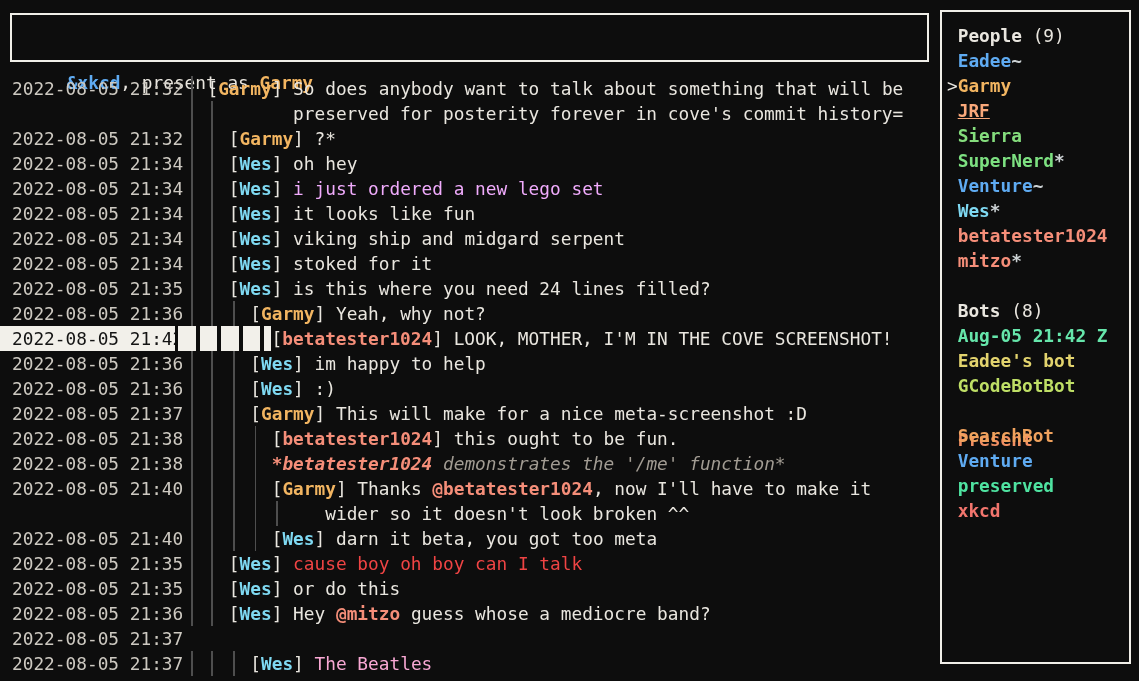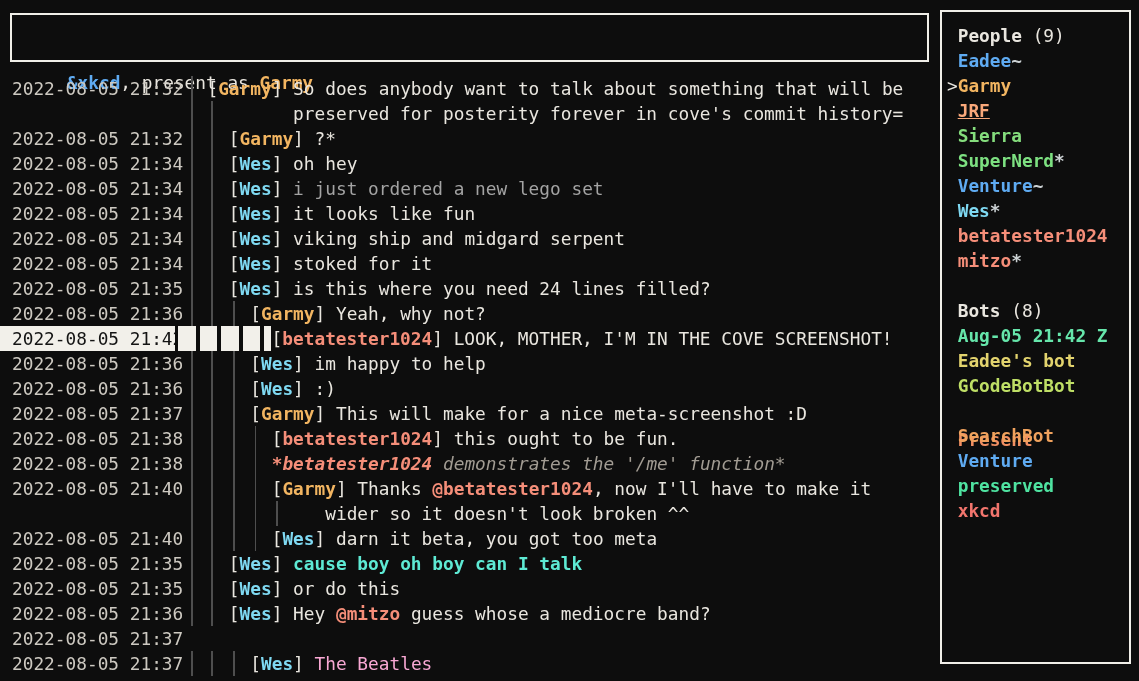--- a/index.html
+++ b/index.html
@@ -50,36 +50,36 @@
 
   <div id="header-box">
     <span class="b" style="color:#5fabf2">&amp;xkcd</span><span>, present as </span><span class="b" style="color:#f2b561">Garmy</span>
   </div>
 
   <div id="chat">
       <div class="row"><span class="ts">2022-08-05 21:32</span><span class="msg"> <span class="bar"></span> <span style="color: rgb(233, 230, 223);">[</span><span class="b " style="color: rgb(242, 181, 97);">Garmy</span><span style="color: rgb(233, 230, 223);">] </span><span style="color: rgb(233, 230, 223);">So does anybody want to talk about something that will be</span></span></div>
       <div class="row"><span class="ts"></span><span class="msg"> <span class="bar"></span> <span class="bar"></span>       <span style="color: rgb(233, 230, 223);">preserved for posterity forever in cove's commit history=</span></span></div>
       <div class="row"><span class="ts">2022-08-05 21:32</span><span class="msg"> <span class="bar"></span> <span class="bar"></span> <span style="color: rgb(233, 230, 223);">[</span><span class="b " style="color: rgb(242, 181, 97);">Garmy</span><span style="color: rgb(233, 230, 223);">] </span><span style="color: rgb(233, 230, 223);">?*</span></span></div>
       <div class="row"><span class="ts">2022-08-05 21:34</span><span class="msg"> <span class="bar"></span> <span class="bar"></span> <span style="color: rgb(233, 230, 223);">[</span><span class="b " style="color: rgb(127, 217, 242);">Wes</span><span style="color: rgb(233, 230, 223);">] </span><span style="color: rgb(233, 230, 223);">oh hey</span></span></div>
-      <div class="row"><span class="ts">2022-08-05 21:34</span><span class="msg"> <span class="bar"></span> <span class="bar"></span> <span style="color: rgb(233, 230, 223);">[</span><span class="b " style="color: rgb(127, 217, 242);">Wes</span><span style="color: rgb(233, 230, 223);">] </span><span style="color: #a3a3a3; margin-top: 44px;">i just ordered a new lego set</span></span></div>
+      <div class="row"><span class="ts">2022-08-05 21:34</span><span class="msg"> <span class="bar"></span> <span class="bar"></span> <span style="color: rgb(233, 230, 223);">[</span><span class="b " style="color: rgb(127, 217, 242);">Wes</span><span style="color: rgb(233, 230, 223);">] </span><span style="color: #f0abfc; margin-top: 44px;">i just ordered a new lego set</span></span></div>
       <div class="row"><span class="ts">2022-08-05 21:34</span><span class="msg"> <span class="bar"></span> <span class="bar"></span> <span style="color: rgb(233, 230, 223);">[</span><span class="b " style="color: rgb(127, 217, 242);">Wes</span><span style="color: rgb(233, 230, 223);">] </span><span style="color: rgb(233, 230, 223);">it looks like fun</span></span></div>
       <div class="row"><span class="ts">2022-08-05 21:34</span><span class="msg"> <span class="bar"></span> <span class="bar"></span> <span style="color: rgb(233, 230, 223);">[</span><span class="b " style="color: rgb(127, 217, 242);">Wes</span><span style="color: rgb(233, 230, 223);">] </span><span style="color: rgb(233, 230, 223);">viking ship and midgard serpent</span></span></div>
       <div class="row"><span class="ts">2022-08-05 21:34</span><span class="msg"> <span class="bar"></span> <span class="bar"></span> <span style="color: rgb(233, 230, 223);">[</span><span class="b " style="color: rgb(127, 217, 242);">Wes</span><span style="color: rgb(233, 230, 223);">] </span><span style="color: rgb(233, 230, 223);">stoked for it</span></span></div>
       <div class="row"><span class="ts">2022-08-05 21:35</span><span class="msg"> <span class="bar"></span> <span class="bar"></span> <span style="color: rgb(233, 230, 223);">[</span><span class="b " style="color: rgb(127, 217, 242);">Wes</span><span style="color: rgb(233, 230, 223);">] </span><span style="color: rgb(233, 230, 223);">is this where you need 24 lines filled?</span></span></div>
       <div class="row"><span class="ts">2022-08-05 21:36</span><span class="msg"> <span class="bar"></span> <span class="bar"></span> <span class="bar"></span> <span style="color: rgb(233, 230, 223);">[</span><span class="b " style="color: rgb(242, 181, 97);">Garmy</span><span style="color: rgb(233, 230, 223);">] </span><span style="color: rgb(233, 230, 223);">Yeah, why not?</span></span></div>
       <div class="row"><span class="ts hl">2022-08-05 21:42</span><span class="msg"><span class="hb2"></span><span class="hb2"></span><span class="hb2"></span><span class="hb2"></span><span class="hb1"></span><span style="color: rgb(233, 230, 223);">[</span><span class="b " style="color: rgb(245, 142, 121);">betatester1024</span><span style="color: rgb(233, 230, 223);">] </span><span style="color: rgb(233, 230, 223);">LOOK, MOTHER, I'M IN THE COVE SCREENSHOT!</span></span></div>
       <div class="row"><span class="ts">2022-08-05 21:36</span><span class="msg"> <span class="bar"></span> <span class="bar"></span> <span class="bar"></span> <span style="color: rgb(233, 230, 223);">[</span><span class="b " style="color: rgb(127, 217, 242);">Wes</span><span style="color: rgb(233, 230, 223);">] </span><span style="color: rgb(233, 230, 223);">im happy to help</span></span></div>
       <div class="row"><span class="ts">2022-08-05 21:36</span><span class="msg"> <span class="bar"></span> <span class="bar"></span> <span class="bar"></span> <span style="color: rgb(233, 230, 223);">[</span><span class="b " style="color: rgb(127, 217, 242);">Wes</span><span style="color: rgb(233, 230, 223);">] </span><span style="color: rgb(233, 230, 223);">:)</span></span></div>
       <div class="row"><span class="ts">2022-08-05 21:37</span><span class="msg"> <span class="bar"></span> <span class="bar"></span> <span class="bar"></span> <span style="color: rgb(233, 230, 223);">[</span><span class="b " style="color: rgb(242, 181, 97);">Garmy</span><span style="color: rgb(233, 230, 223);">] </span><span style="color: rgb(233, 230, 223);">This will make for a nice meta-screenshot :D</span></span></div>
       <div class="row"><span class="ts">2022-08-05 21:38</span><span class="msg"> <span class="bar"></span> <span class="bar"></span> <span class="bar"></span> <span class="bar"></span> <span style="color: rgb(233, 230, 223);">[</span><span class="b " style="color: rgb(245, 142, 121);">betatester1024</span><span style="color: rgb(233, 230, 223);">] </span><span style="color: rgb(233, 230, 223);">this ought to be fun.</span></span></div>
       <div class="row"><span class="ts">2022-08-05 21:38</span><span class="msg"> <span class="bar"></span> <span class="bar"></span> <span class="bar"></span> <span class="bar"></span> <span class="b i" style="color: rgb(245, 142, 121);">*betatester1024</span><span class="i" style="color: rgb(162, 156, 147);"> demonstrates the '/me' function*</span></span></div>
       <div class="row"><span class="ts">2022-08-05 21:40</span><span class="msg"> <span class="bar"></span> <span class="bar"></span> <span class="bar"></span> <span class="bar"></span> <span style="color: rgb(233, 230, 223);">[</span><span class="b " style="color: rgb(242, 181, 97);">Garmy</span><span style="color: rgb(233, 230, 223);">] </span><span style="color: rgb(233, 230, 223);">Thanks </span><span class="b " style="color: rgb(245, 142, 121);">@betatester1024</span><span style="color: rgb(233, 230, 223);">, now I'll have to make it</span></span></div>
       <div class="row"><span class="ts"></span><span class="msg"> <span class="bar"></span> <span class="bar"></span> <span class="bar"></span> <span class="bar"></span> <span class="bar"></span>    <span style="color: rgb(233, 230, 223);">wider so it doesn't look broken ^^</span></span></div>
       <div class="row"><span class="ts">2022-08-05 21:40</span><span class="msg"> <span class="bar"></span> <span class="bar"></span> <span class="bar"></span> <span class="bar"></span> <span style="color: rgb(233, 230, 223);">[</span><span class="b " style="color: rgb(127, 217, 242);">Wes</span><span style="color: rgb(233, 230, 223);">] </span><span style="color: rgb(233, 230, 223);">darn it beta, you got too meta</span></span></div>
-      <div class="row"><span class="ts">2022-08-05 21:35</span><span class="msg"> <span class="bar"></span> <span class="bar"></span> <span style="color: rgb(233, 230, 223);">[</span><span class="b " style="color: rgb(127, 217, 242);">Wes</span><span style="color: rgb(233, 230, 223);">] </span><span style="color: #5eead4; font-weight: bold;">cause boy oh boy can I talk</span></span></div>
+      <div class="row"><span class="ts">2022-08-05 21:35</span><span class="msg"> <span class="bar"></span> <span class="bar"></span> <span style="color: rgb(233, 230, 223);">[</span><span class="b " style="color: rgb(127, 217, 242);">Wes</span><span style="color: rgb(233, 230, 223);">] </span><span style="color: #ef4444;">cause boy oh boy can I talk</span></span></div>
       <div class="row"><span class="ts">2022-08-05 21:35</span><span class="msg"> <span class="bar"></span> <span class="bar"></span> <span style="color: rgb(233, 230, 223);">[</span><span class="b " style="color: rgb(127, 217, 242);">Wes</span><span style="color: rgb(233, 230, 223);">] </span><span style="color: rgb(233, 230, 223);">or do this</span></span></div>
       <div class="row"><span class="ts">2022-08-05 21:36</span><span class="msg"> <span class="bar"></span> <span class="bar"></span> <span style="color: rgb(233, 230, 223);">[</span><span class="b " style="color: rgb(127, 217, 242);">Wes</span><span style="color: rgb(233, 230, 223);">] </span><span style="color: rgb(233, 230, 223);">Hey </span><span class="b " style="color: rgb(245, 142, 121);">@mitzo</span><span style="color: rgb(233, 230, 223);"> guess whose a mediocre band?</span></span></div>
       <div class="row"><span class="ts">2022-08-05 21:37</span></div>
       <div class="row"><span class="ts">2022-08-05 21:37</span><span class="msg"> <span class="bar"></span> <span class="bar"></span> <span class="bar"></span> <span style="color: rgb(233, 230, 223);">[</span><span class="b " style="color: rgb(127, 217, 242);">Wes</span><span style="color: rgb(233, 230, 223);">] </span><span style="color: #f9a8d4;">The Beatles</span></span></div>
     </div>
 
   <div id="sidebar">
     <div class="srow">
       <span class="smark"> </span><span class="stitle">People</span><span class="scount"> </span><span class="scount">(9)</span>
     </div>

